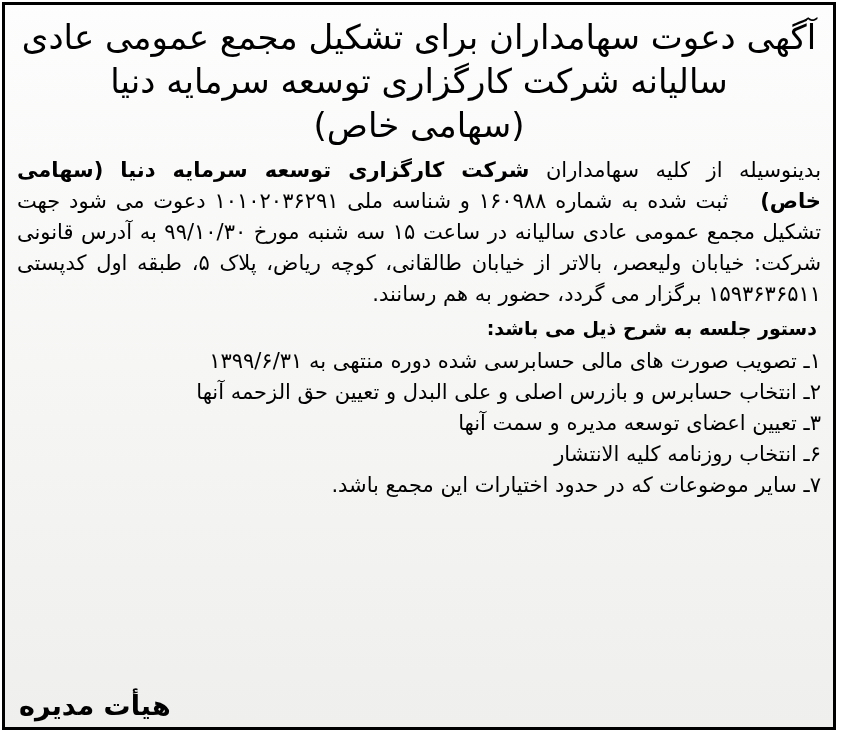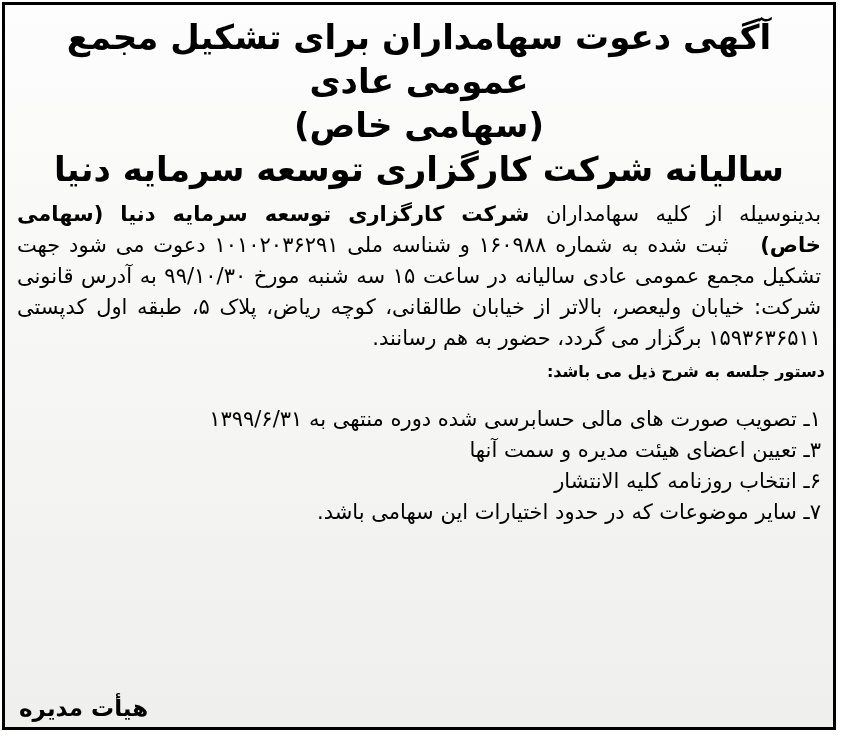--- a/index.html
+++ b/index.html
@@ -21,76 +21,77 @@
       width: 834px;
       height: 728px;
       border: 3px solid #000;
       background: linear-gradient(#fdfdfd, #efefed);
       box-sizing: border-box;
       direction: rtl;
       color: #000;
     }
     .title {
       text-align: center;
-      font-weight: bold;
+      font-weight: normal;
       font-size: 34px;
       line-height: 44px;
       margin-top: 10px;
       letter-spacing: -0.5px;
     }
     .intro {
       margin: 8px 12px 0 12px;
       font-size: 21px;
       line-height: 31px;
       text-align: justify;
       text-align-last: right;
     }
     .intro .bold {
       font-weight: bold;
       margin-left: 23px;
     }
     .agenda-title {
-      margin: 2px 8px 0 12px;
-      font-size: 16px;
+      margin: 2px 16px 0 12px;
+      font-size: 19px;
       font-weight: bold;
       line-height: 32px;
     }
     .agenda {
       list-style: none;
-      margin: 16px 12px;
+      margin: 2px 12px;
       padding: 0;
     }
     .agenda li {
       font-size: 21px;
       line-height: 31px;
     }
     .signature {
       position: absolute;
       left: 14px;
       bottom: 6px;
-      font-size: 23px;
+      font-size: 27px;
       font-weight: bold;
       direction: rtl;
     }
   </style>
 </head>
 <body>
 
 <div class="frame">
   <div class="title">
     <div>آگهی دعوت سهامداران برای تشکیل مجمع عمومی عادی</div>
+    <div>سالیانه شرکت کارگزاری توسعه سرمایه دنیا</div>
     <div>(سهامی خاص)</div>
-    <div>سالیانه شرکت کارگزاری توسعه سرمایه دنیا</div>
   </div>
 
   <div class="intro"><span>بدینوسیله از کلیه سهامداران </span><span class="bold">شرکت کارگزاری توسعه سرمایه دنیا (سهامی خاص)</span><span> ثبت شده به شماره ۱۶۰۹۸۸ و شناسه ملی ۱۰۱۰۲۰۳۶۲۹۱ دعوت می شود جهت تشکیل مجمع عمومی عادی سالیانه در ساعت ۱۵ سه شنبه مورخ ۹۹/۱۰/۳۰ به آدرس قانونی شرکت: خیابان ولیعصر، بالاتر از خیابان طالقانی، کوچه ریاض، پلاک ۵، طبقه اول کدپستی ۱۵۹۳۶۳۶۵۱۱ برگزار می گردد، حضور به هم رسانند.</span></div>
 
   <div class="agenda-title">دستور جلسه به شرح ذیل می باشد:</div>
 
   <ul class="agenda">
     <li>۱ـ تصویب صورت های مالی حسابرسی شده دوره منتهی به ۱۳۹۹/۶/۳۱</li>
-    <li>۳ـ تعیین اعضای هیئت مدیره و سمت آنها</li>
+    <li>۲ـ انتخاب حسابرس و بازرس اصلی و علی البدل و تعیین حق الزحمه آنها</li>
+    <li>۳ـ تعیین اعضای توسعه مدیره و سمت آنها</li>
     <li>۶ـ انتخاب روزنامه کلیه الانتشار</li>
-    <li>۷ـ سایر موضوعات که در حدود اختیارات این سهامی باشد.</li>
+    <li>۷ـ سایر موضوعات که در حدود اختیارات این مجمع باشد.</li>
   </ul>
 
   <div class="signature">هیأت مدیره</div>
 </div>
 
 </body></html>

